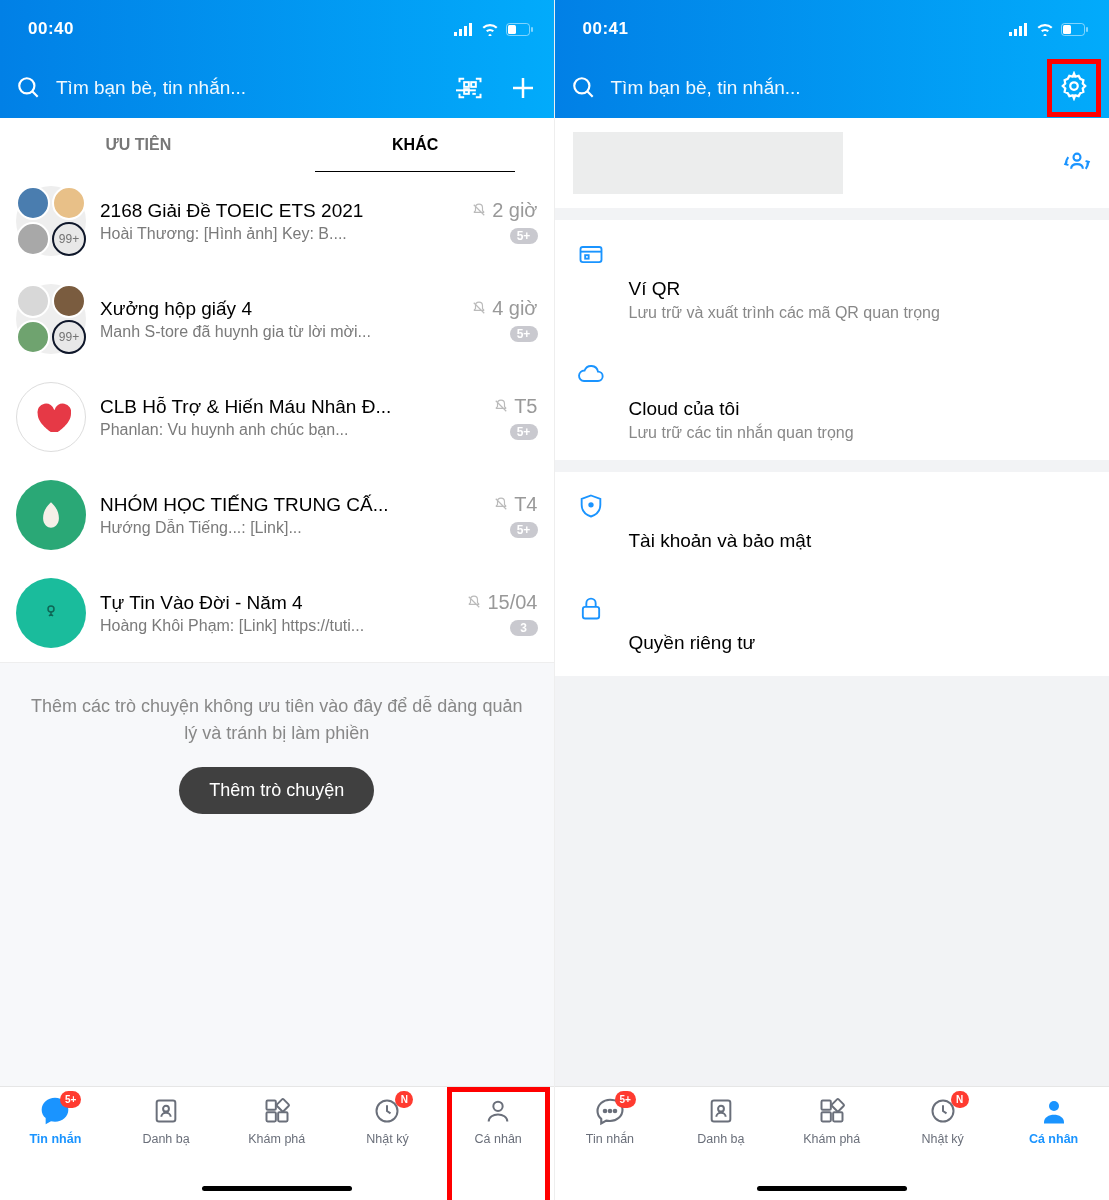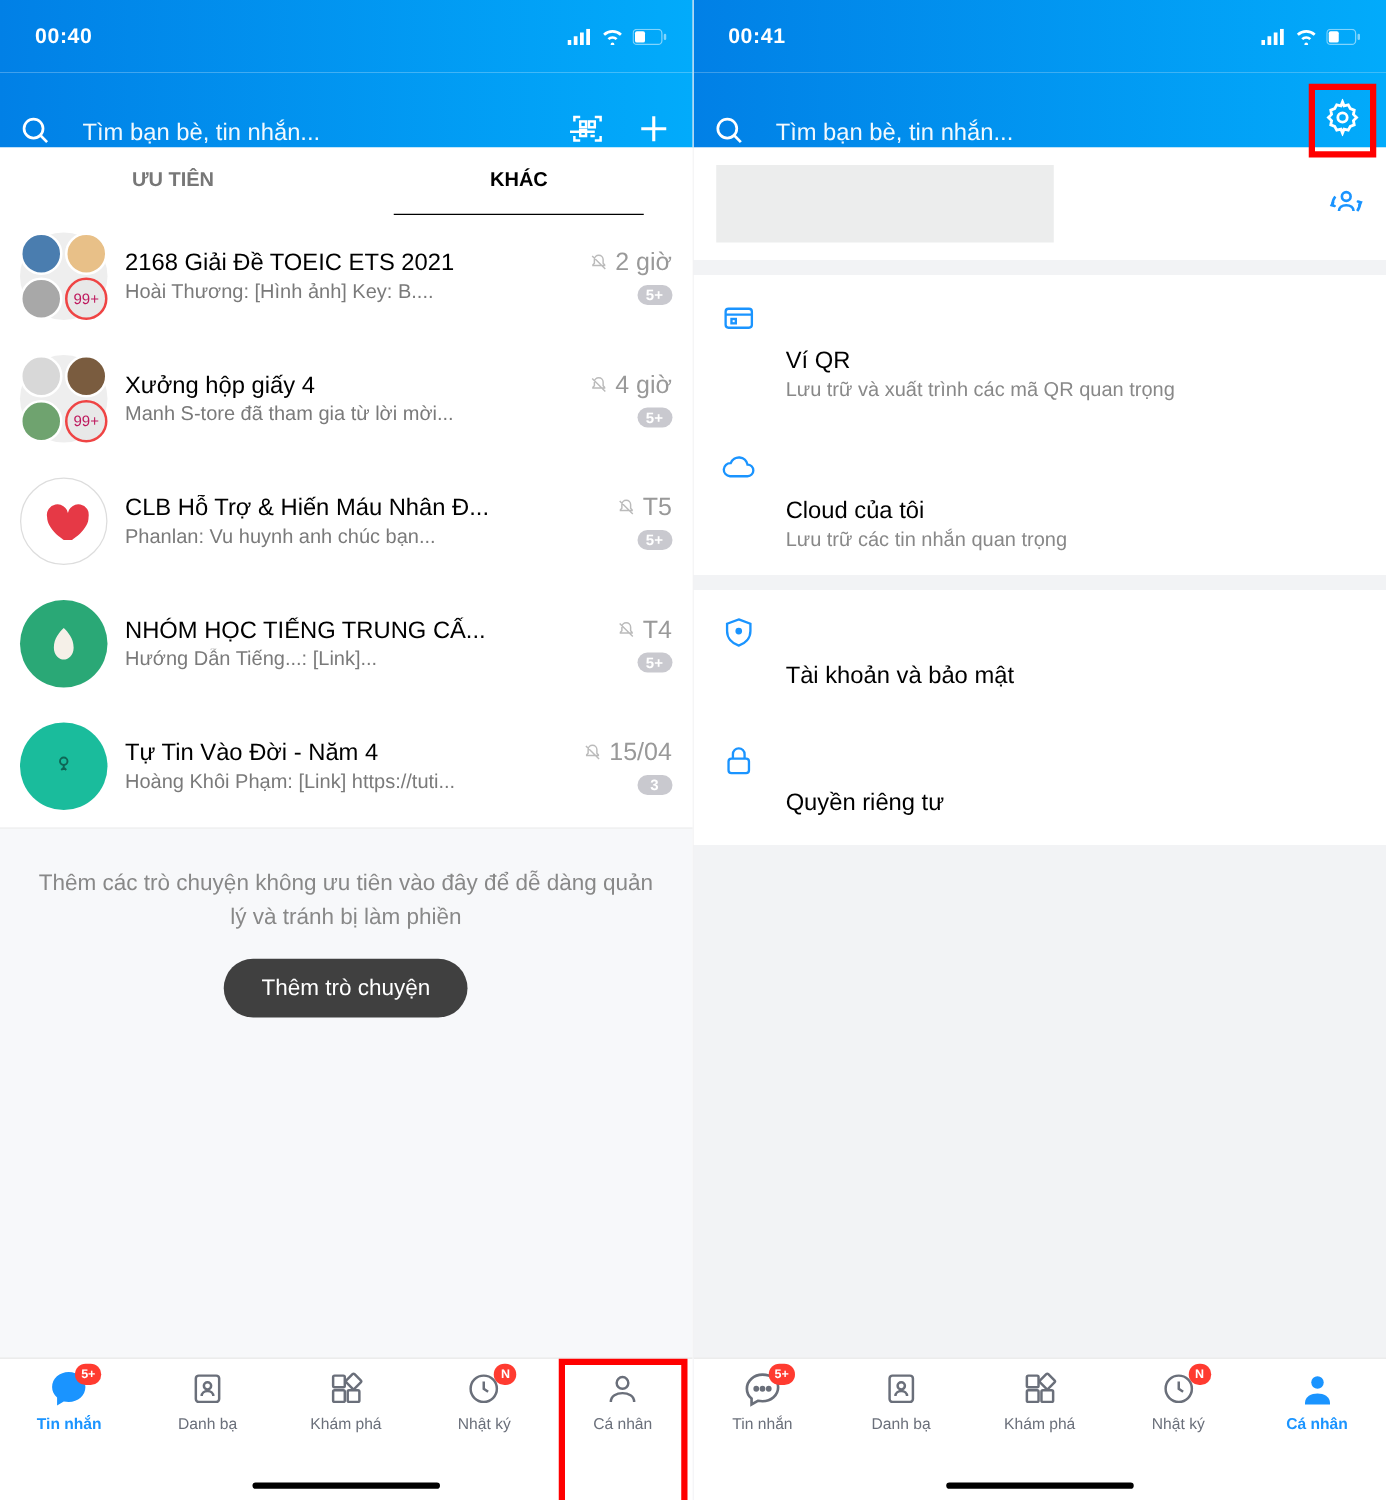--- a/index.html
+++ b/index.html
@@ -7,21 +7,21 @@
 .container { display: flex; width: 100%; height: 100%; }
 .screen { width: 50%; height: 100%; position: relative; display: flex; flex-direction: column; background: #fff; }
 .screen-left { border-right: 1px solid #eee; }
 
 
 .status-bar { height: 58px; background: linear-gradient(90deg, #0180e6, #02abfb); display: flex; align-items: center; justify-content: space-between; padding: 0 20px 0 28px; color: #fff; }
 .time { font-size: 17px; font-weight: 600; letter-spacing: 0.5px; }
 .status-icons { display: flex; align-items: center; gap: 7px; }
 
 
-.header { height: 60px; background: linear-gradient(90deg, #0180e6, #02abfb); display: flex; align-items: flex-end; padding: 0 16px; color: #fff; gap: 24px; }
+.header { height: 60px; background: linear-gradient(90deg, #0180e6, #02abfb); display: flex; align-items: center; padding: 0 16px; color: #fff; gap: 14px; }
 .search-icon { flex-shrink: 0; }
 .search-placeholder { flex: 1; font-size: 19px; opacity: 0.95; }
 .header-actions { display: flex; align-items: center; gap: 24px; }
 .qr-icon, .plus-icon { flex-shrink: 0; }
 .gear-wrapper { position: relative; padding: 4px; }
 .red-highlight-gear { position: absolute; top: -8px; left: -8px; right: -8px; bottom: -8px; border: 5px solid #ff0000; }
 
 
 .tabs { display: flex; height: 54px; background: #fff; }
 .tab { flex: 1; display: flex; align-items: center; justify-content: center; font-size: 16px; font-weight: 600; color: #777; position: relative; }
@@ -29,21 +29,21 @@
 .tab.active::after { content: ''; position: absolute; bottom: 0; width: 200px; height: 1.5px; background: #000; }
 
 
 .chat-list { background: #fff; }
 .chat-item { display: flex; align-items: center; padding: 14px 16px; gap: 14px; }
 .avatar-cluster { width: 70px; height: 70px; flex-shrink: 0; border-radius: 50%; position: relative; background: #eee; }
 .avatar-single { width: 70px; height: 70px; flex-shrink: 0; border-radius: 50%; background: #eee; display: flex; align-items: center; justify-content: center; }
 .avatar-cluster .sub1 { position: absolute; width: 34px; height: 34px; border-radius: 50%; background: #d0d0d0; top: 0; left: 0; border: 2px solid #fff; }
 .avatar-cluster .sub2 { position: absolute; width: 34px; height: 34px; border-radius: 50%; background: #b0b0b0; top: 0; right: 0; border: 2px solid #fff; }
 .avatar-cluster .sub3 { position: absolute; width: 34px; height: 34px; border-radius: 50%; background: #c8c8c8; bottom: 0; left: 0; border: 2px solid #fff; }
-.avatar-cluster .sub-count { position: absolute; width: 34px; height: 34px; border-radius: 50%; background: #e8e8e8; bottom: 0; right: 0; border: 2px solid #ef4444; display: flex; align-items: center; justify-content: center; font-size: 12px; color: #be185d; font-weight: 500; }
+.avatar-cluster .sub-count { position: absolute; width: 34px; height: 34px; border-radius: 50%; background: #e8e8e8; bottom: 0; right: 0; border: 2px solid #0f172a; display: flex; align-items: center; justify-content: center; font-size: 12px; color: #737373; font-weight: 500; }
 .chat-body { flex: 1; min-width: 0; }
 .chat-title { font-size: 19px; font-weight: 500; color: #000; white-space: nowrap; overflow: hidden; text-overflow: ellipsis; margin-bottom: 3px; }
 .chat-preview { font-size: 16px; color: #7a7a7a; white-space: nowrap; overflow: hidden; text-overflow: ellipsis; }
 .chat-meta { display: flex; flex-direction: column; align-items: flex-end; gap: 6px; flex-shrink: 0; }
 .chat-time-row { display: flex; align-items: center; gap: 6px; }
 .mute-icon { color: #bbb; }
 .chat-time { font-size: 20px; color: #999; }
 .chat-badge { background: #c9c9cf; color: #fff; font-size: 12px; font-weight: 600; border-radius: 10px; padding: 1px 7px; min-width: 28px; text-align: center; }
 
 
@@ -157,21 +157,21 @@
 
       <div class="chat-item">
         <div class="avatar-cluster">
           <div class="sub1" style="background:#d8d8d8"></div>
             <div class="sub2" style="background:#7a5c3f"></div>
             <div class="sub3" style="background:#6fa36f"></div>
           <div class="sub-count">99+</div>
         </div>
         <div class="chat-body">
           <div class="chat-title">Xưởng hộp giấy 4</div>
-          <div class="chat-preview">Manh S-tore đã tham gia từ lời mời...</div>
+          <div class="chat-preview">Manh S-tore đã huynh gia từ lời mời...</div>
         </div>
         <div class="chat-meta">
           <div class="chat-time-row">
             <svg class="mute-icon" width="14" height="14" viewBox="0 0 24 24">
                 <path d="M12 2a6 6 0 00-6 6v5l-2 2v1h16v-1l-2-2V8a6 6 0 00-6-6zM3 3l18 18" stroke="#bbb" stroke-width="2" fill="none"></path>
               </svg>
             <span class="chat-time">4 giờ</span>
           </div>
           <span class="chat-badge">5+</span>
         </div>

